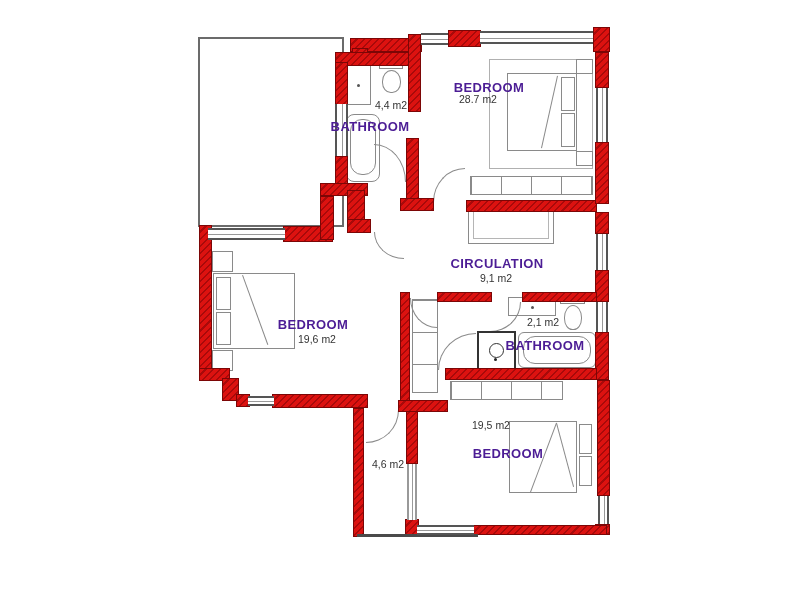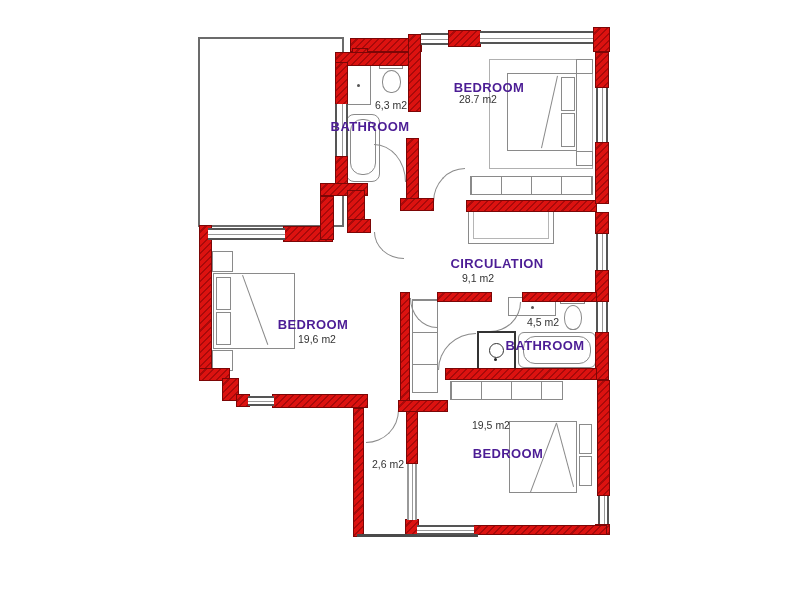--- a/index.html
+++ b/index.html
@@ -140,33 +140,33 @@
   <div class="f" style="left:346px;top:114px;width:34px;height:68px;border-radius:8px;"></div>
   <div class="tub-in" style="left:350px;top:119px;width:26px;height:56px;"></div>
 
   <div class="f wrh ghost" style="left:450px;top:381px;width:113px;height:19px;"></div>
   <div class="f ghost" style="left:509px;top:421px;width:68px;height:72px;"></div>
   <div class="f" style="left:579px;top:424px;width:13px;height:30px;"></div>
   <div class="f" style="left:579px;top:456px;width:13px;height:30px;"></div>
   <div class="diag" style="left:557px;top:423px;width:66px;transform:rotate(75deg);"></div>
   <div class="diag" style="left:557px;top:423px;width:74px;transform:rotate(110.6deg);"></div>
 
-  <div class="area" style="left:391px;top:99px;">6,3 m2</div>
+  <div class="area" style="left:391px;top:99px;">4,4 m2</div>
   <div class="lbl" style="left:370px;top:119px;">BATHROOM</div>
 
   <div class="lbl" style="left:489px;top:80px;">BEDROOM</div>
   <div class="area" style="left:478px;top:93px;">28.7 m2</div>
 
   <div class="lbl" style="left:497px;top:256px;">CIRCULATION</div>
-  <div class="area" style="left:478px;top:272px;">9,1 m2</div>
+  <div class="area" style="left:496px;top:272px;">9,1 m2</div>
 
   <div class="lbl" style="left:313px;top:317px;">BEDROOM</div>
   <div class="area" style="left:317px;top:333px;">19,6 m2</div>
 
-  <div class="area" style="left:543px;top:316px;">4,5 m2</div>
+  <div class="area" style="left:543px;top:316px;">2,1 m2</div>
   <div class="lbl" style="left:545px;top:338px;">BATHROOM</div>
 
   <div class="area" style="left:491px;top:419px;">19,5 m2</div>
   <div class="lbl" style="left:508px;top:446px;">BEDROOM</div>
 
-  <div class="area" style="left:388px;top:458px;">2,6 m2</div>
+  <div class="area" style="left:388px;top:458px;">4,6 m2</div>
 
 </div>
 
 </body></html>

